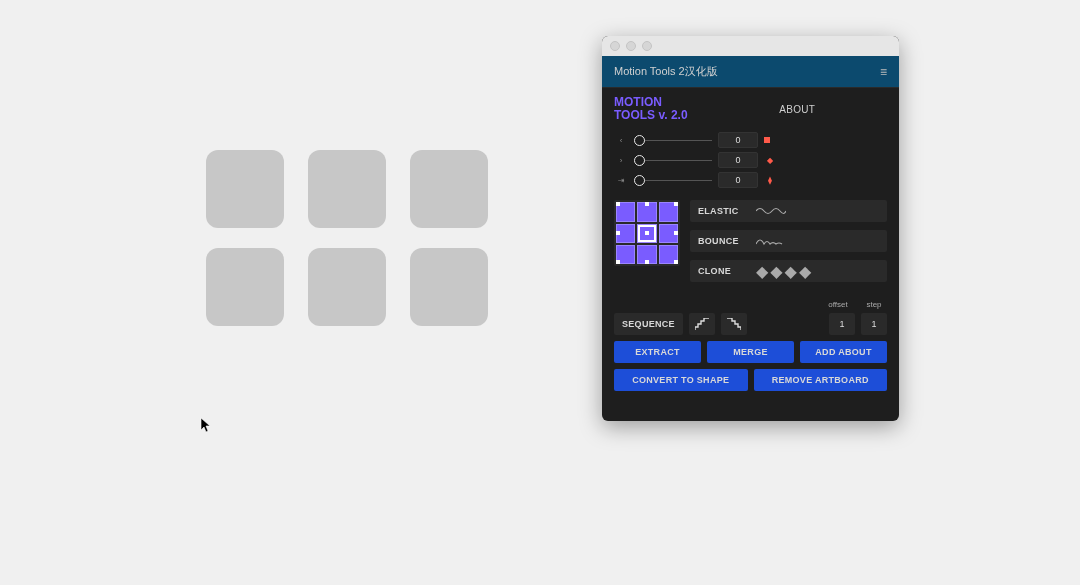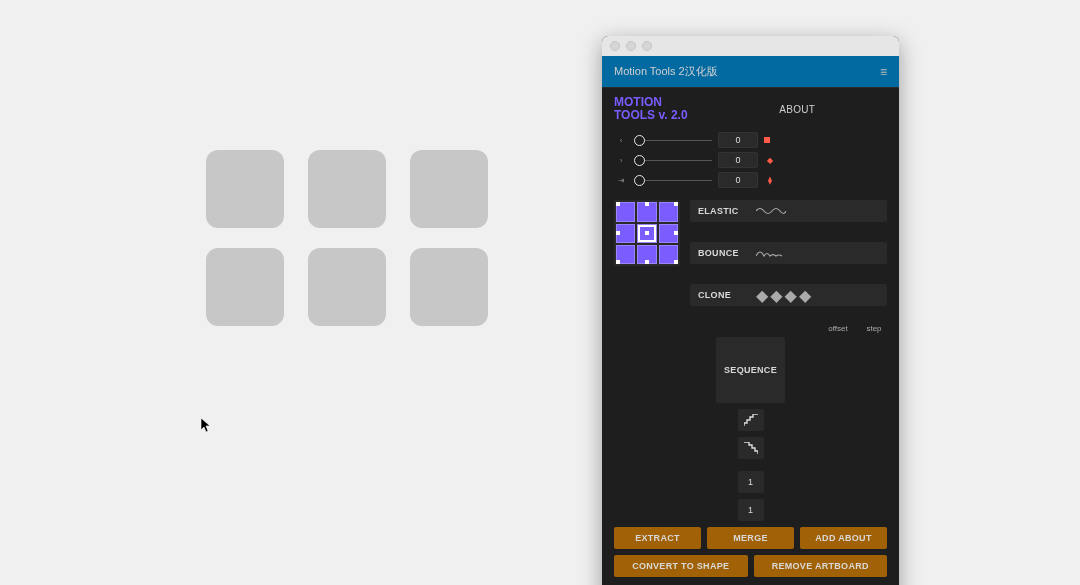--- a/index.html
+++ b/index.html
@@ -56,21 +56,21 @@
     padding: 0 8px;
     gap: 6px;
   }
   .traffic {
     width: 10px; height: 10px; border-radius: 50%;
     background: #d6d6d6;
     border: 1px solid #c4c4c4;
   }
 
   .panel-header {
-    background: #0369a1;
+    background: #0c4a6e;
     color: #d0d0d0;
     font-size: 11px;
     padding: 8px 12px;
     display: flex;
     align-items: center;
     justify-content: space-between;
     border-bottom: 1px solid #2a2a2a;
   }
   .panel-header .menu-icon { color:#bcbcbc; font-size:12px; }
 
@@ -185,21 +185,21 @@
   .anchor-cell.mc .dot { top:50%; left:50%; transform:translate(-50%,-50%);}
   .anchor-cell.mr .dot { top:50%; right:-1px; transform:translateY(-50%);}
   .anchor-cell.bl .dot { bottom:-1px; left:-1px; }
   .anchor-cell.bc .dot { bottom:-1px; left:50%; transform:translateX(-50%);}
   .anchor-cell.br .dot { bottom:-1px; right:-1px; }
 
   .motion-options {
     flex:1;
     display:flex;
     flex-direction:column;
-    gap:20px;
+    gap:8px;
   }
   .motion-btn {
     background:#2a2a2a;
     height: 22px;
     display:flex;
     align-items:center;
     padding: 0 8px;
     gap: 8px;
     border-radius:2px;
   }
@@ -215,21 +215,20 @@
     margin-top: 18px;
   }
   .oslabels span { color:#aaa; font-size:8px; width:26px; text-align:center;}
 
   
   .seq-row {
     display:flex;
     align-items:center;
     gap:6px;
     margin-top:4px;
-    flex-direction:column;
   }
   .seq-btn {
     background:#2a2a2a;
     color:#d8d8d8;
     font-size:9px;
     font-weight:600;
     letter-spacing:0.3px;
     height:22px;
     display:flex; align-items:center; justify-content:center;
     border-radius:2px;
@@ -252,21 +251,21 @@
     border-radius:2px;
   }
 
   
   .btn-row {
     display:flex;
     gap:6px;
     margin-top:6px;
   }
   .btn {
-    background:#a16207;
+    background:#1d4ed8;
     color:#d8d8d8;
     font-size:9px;
     font-weight:600;
     letter-spacing:0.3px;
     height:22px;
     border-radius:2px;
     display:flex;align-items:center;justify-content:center;
     flex:1;
   }
   .btn-row.two .btn { flex:1; }

